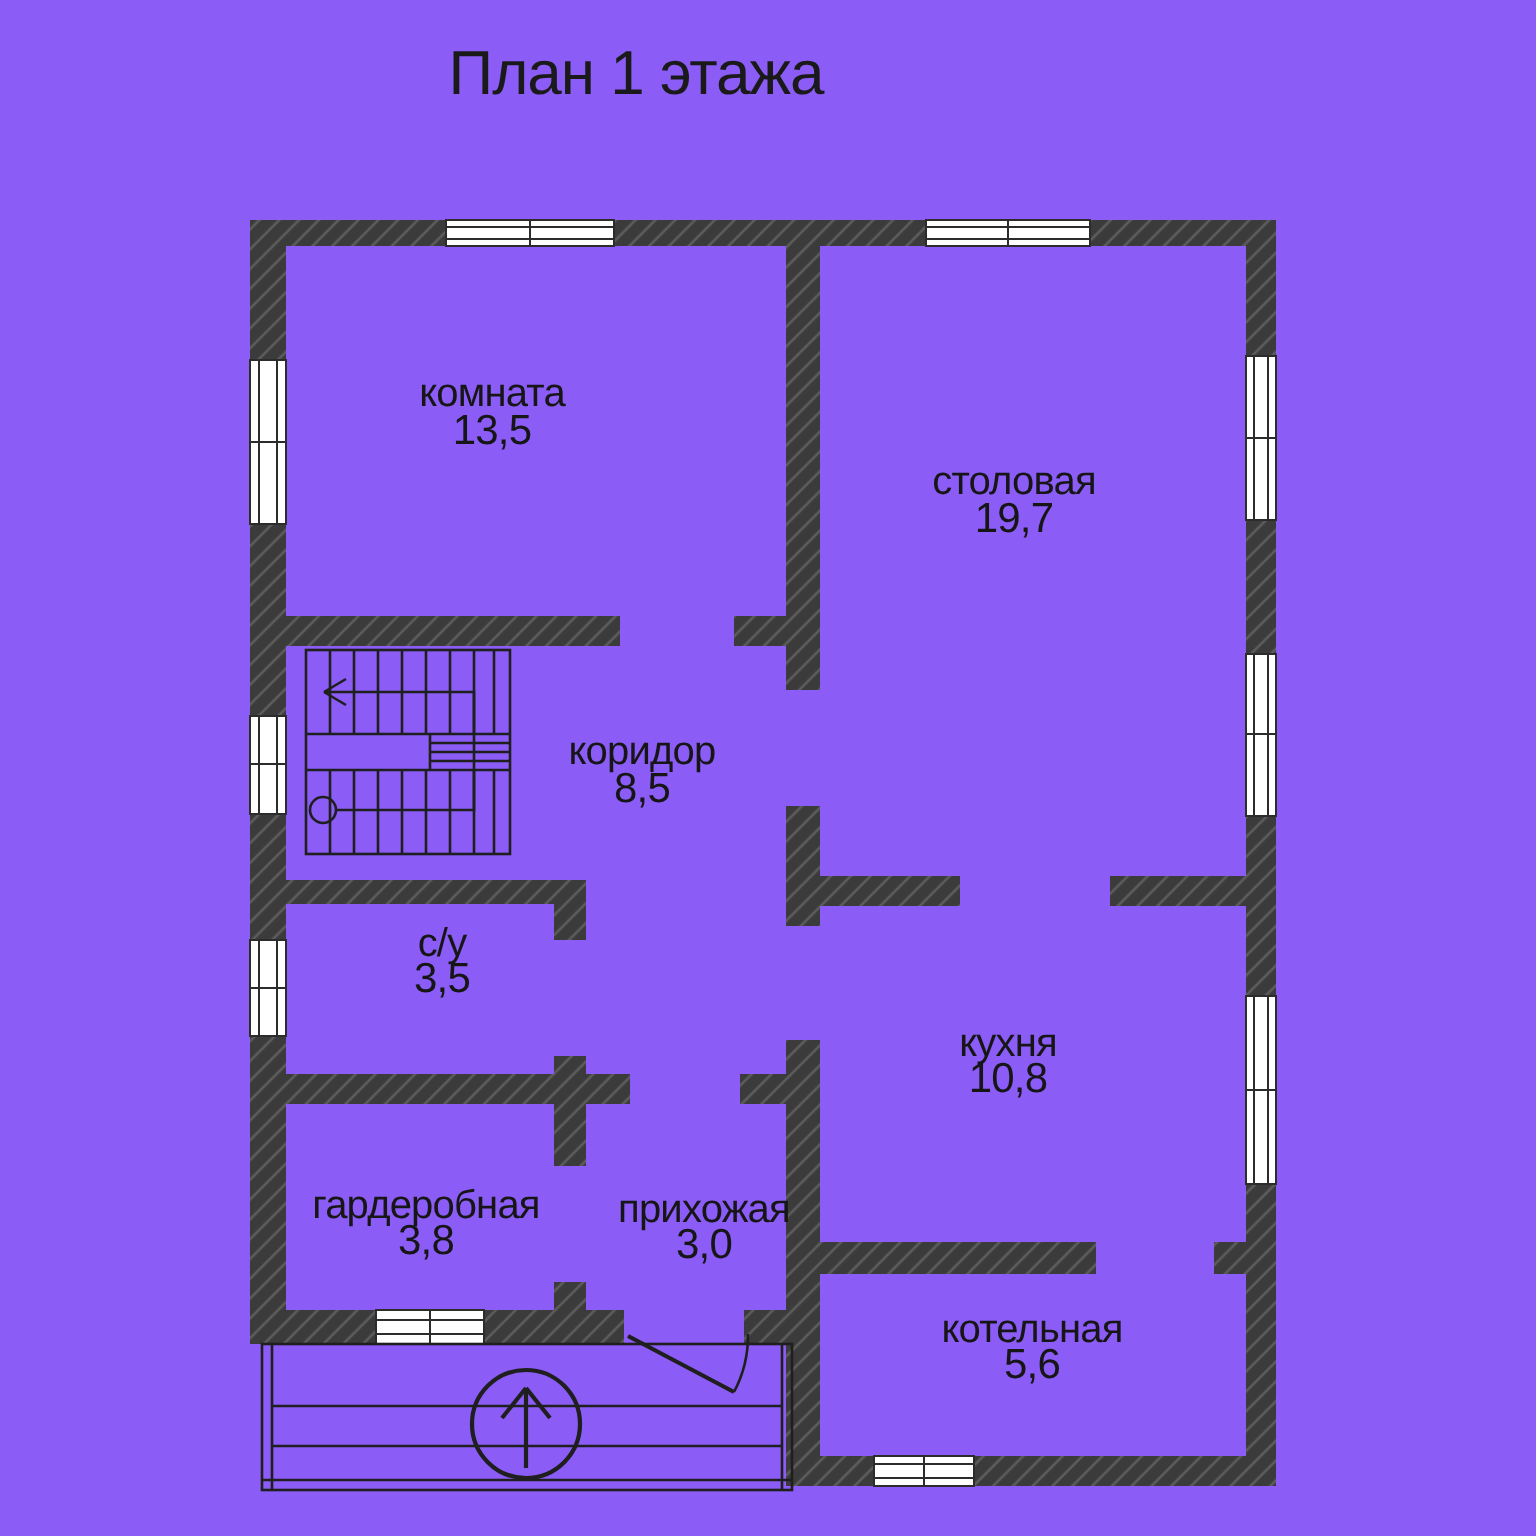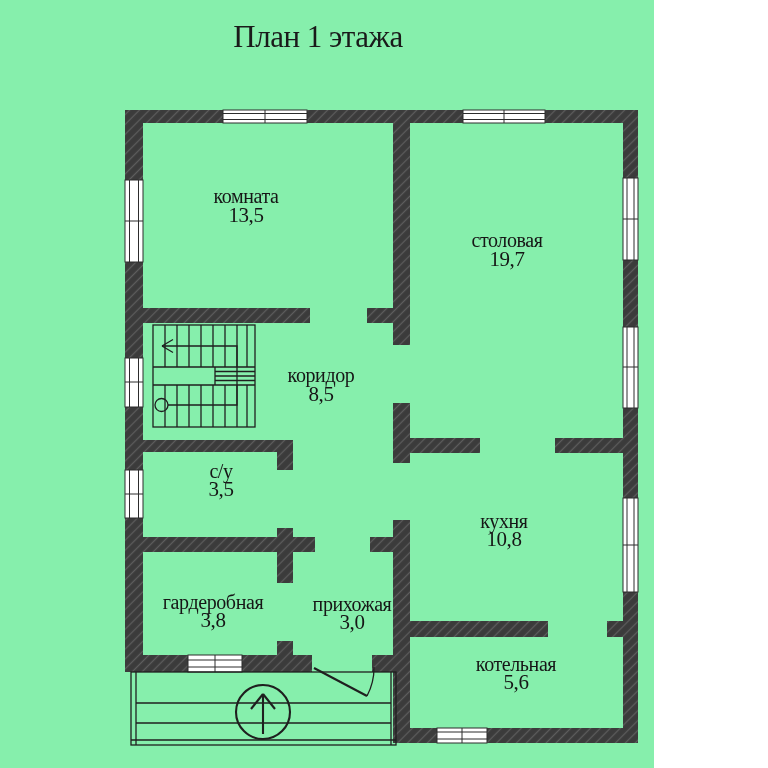--- a/index.html
+++ b/index.html
@@ -1,17 +1,17 @@
 <!DOCTYPE html>
 <html><head>
 <meta charset="utf-8">
 <style>
   html,body{margin:0;padding:0;background:#ffffff;}
-  .canvas{position:relative;width:654px;height:768px;background:#86efac;overflow:hidden;
-          font-family:Liberation Serif, serif;}
+  .canvas{position:relative;width:768px;height:768px;background:#8b5cf6;overflow:hidden;
+          font-family:Liberation Sans, sans-serif;}
   svg{display:block;}
   .wall{fill:url(#hatch);}
   .win{fill:#ffffff;stroke:#2c2c2c;stroke-width:1;}
   .wline{stroke:#2c2c2c;stroke-width:1;fill:none;}
   .thin{stroke:#1f1f1f;stroke-width:1.3;fill:none;}
   .thick{stroke:#1f1f1f;stroke-width:2.1;fill:none;}
   .title-text{font-size:31px;font-weight:500;fill:#1a1a1a;letter-spacing:-0.5px;text-anchor:middle;}
   .room-name{font-size:20px;fill:#161616;letter-spacing:-0.4px;text-anchor:middle;}
   .room-area{font-size:21px;fill:#161616;letter-spacing:-0.4px;text-anchor:middle;}
 </style>

